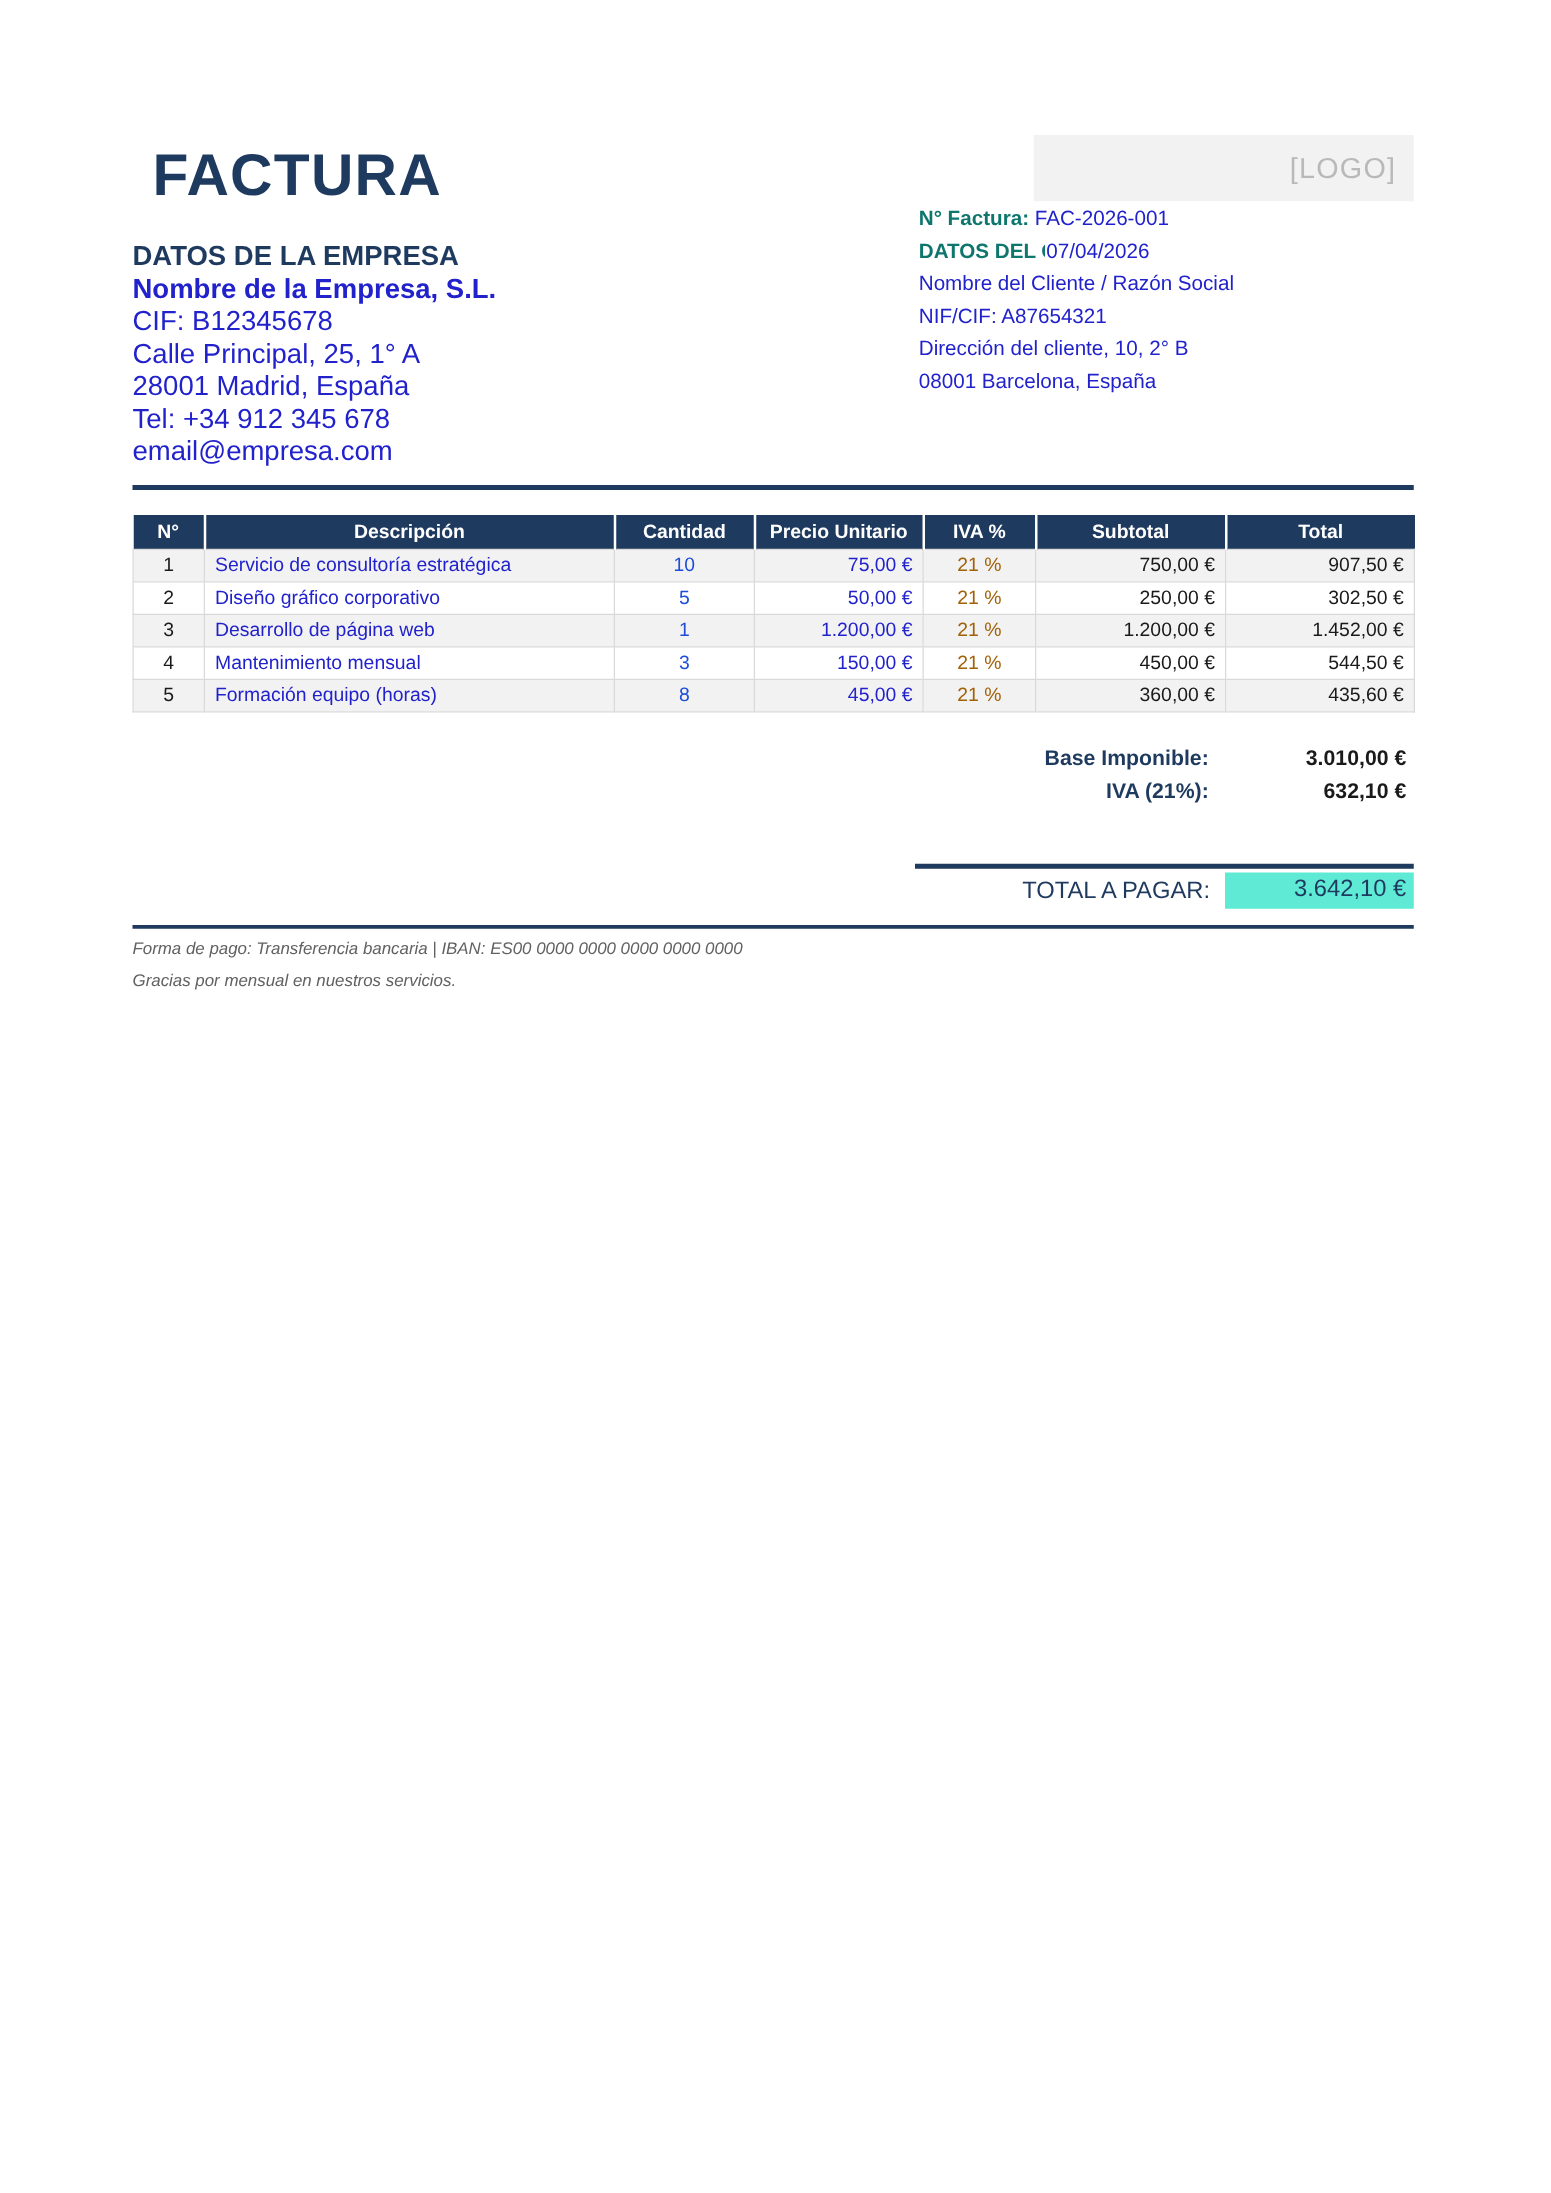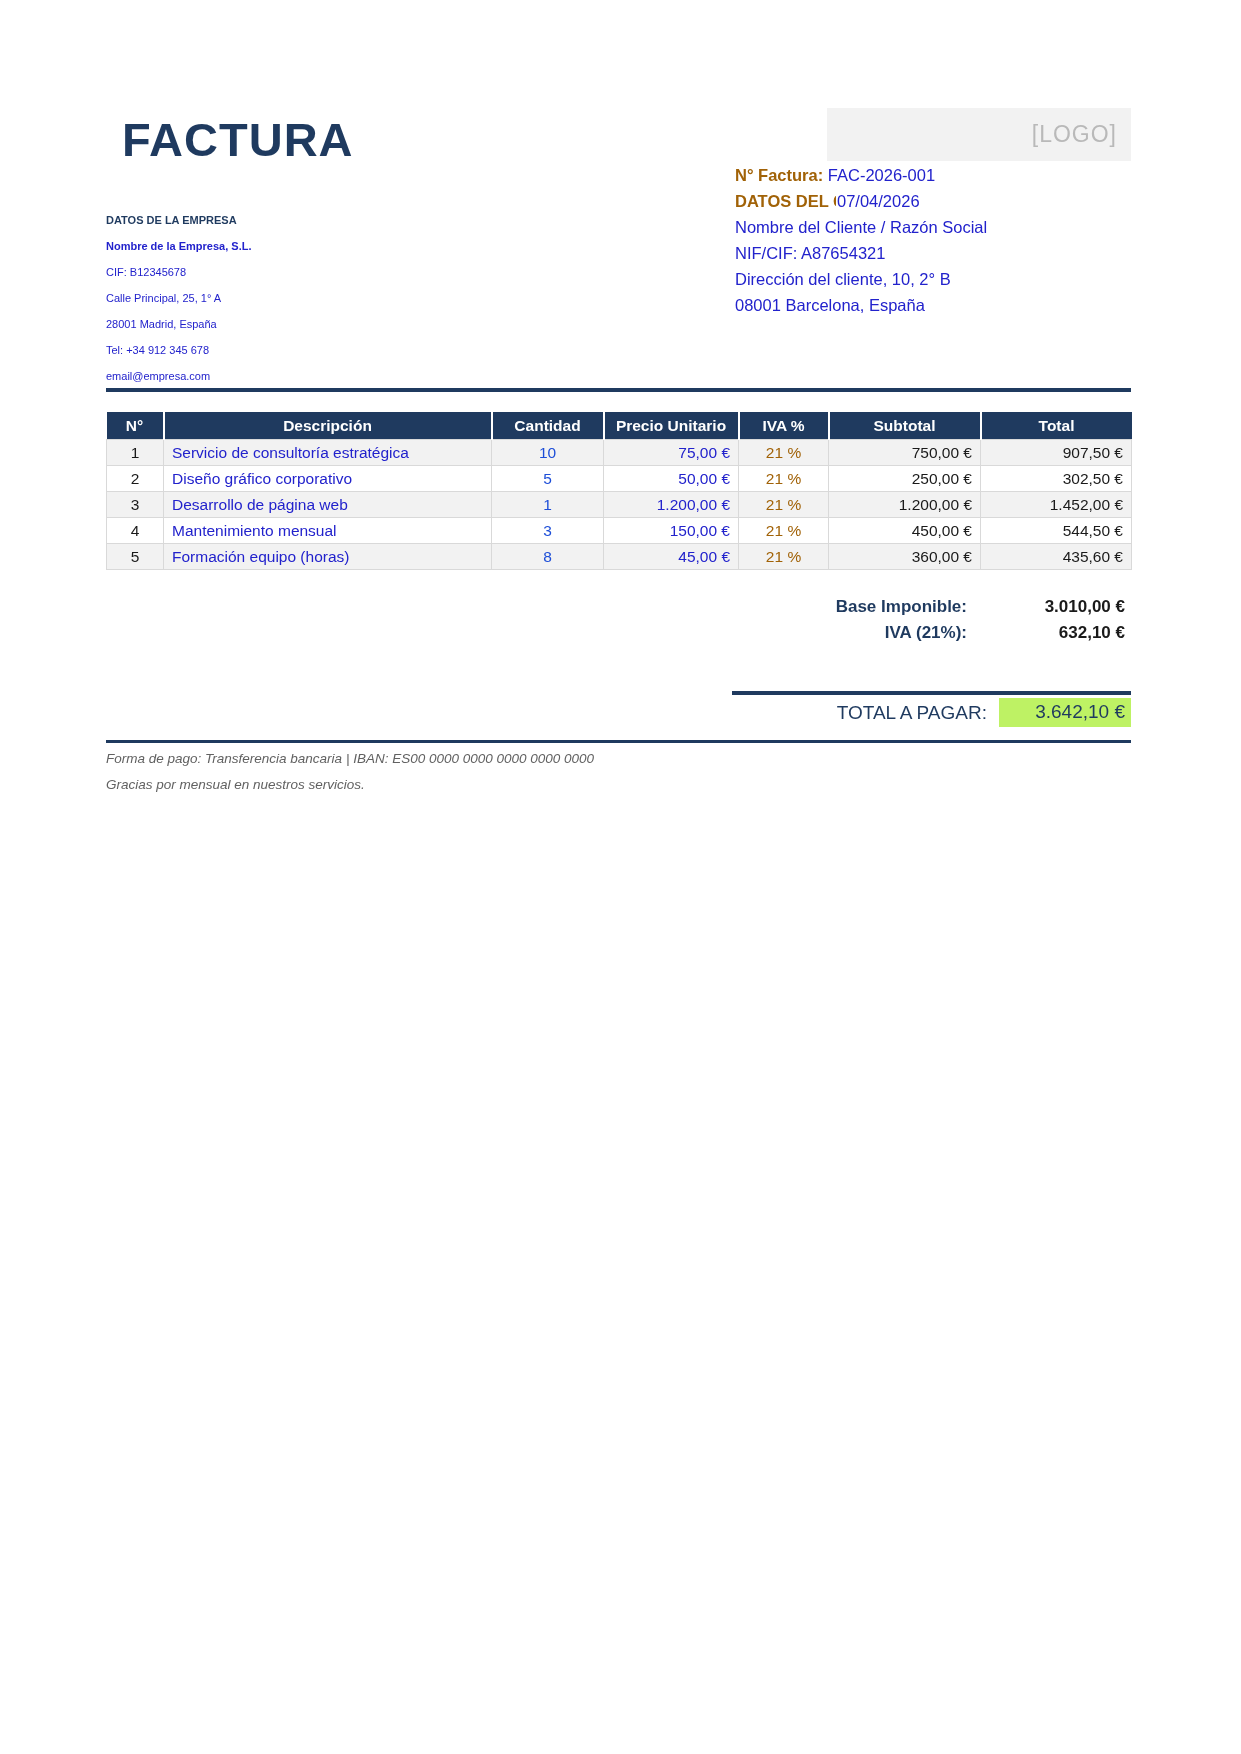--- a/index.html
+++ b/index.html
@@ -19,29 +19,29 @@
   }
   .logo-box{
     position:absolute;left:827px;top:108px;width:304px;height:53px;
     background:#f2f2f2;
     display:flex;align-items:center;justify-content:flex-end;
     padding-right:14px;box-sizing:border-box;
     font-size:23px;color:#b9b9b9;letter-spacing:1px;
   }
   .company-block{
     position:absolute;left:106px;top:192px;
-    font-size:11px;line-height:26px;color:#2222cc;margin-top:15px;
+    font-size:22px;line-height:26px;color:#2222cc;
   }
   .company-heading{color:#1f3a5f;font-weight:bold;}
   .company-name{font-weight:bold;}
   .meta-block{
     position:absolute;left:735px;top:162px;
     font-size:16.5px;line-height:26px;color:#2222cc;
   }
-  .label-strong{color:#a16207;font-weight:bold;}
+  .label-strong{color:#0f766e;font-weight:bold;}
   .overlap-line{position:relative;white-space:nowrap;}
   .date-overlay{
     position:absolute;left:101px;top:0;
     background:#ffffff;color:#2222cc;padding-left:1px;
   }
   
   .rule-top{position:absolute;left:106px;top:388px;width:1025px;height:4px;background:#1f3a5f;}
   .rule-footer{position:absolute;left:106px;top:740px;width:1025px;height:3px;background:#1f3a5f;}
   
   .items-table{
@@ -79,22 +79,22 @@
   .totals-label{flex:1;text-align:right;color:#1f3a5f;padding-right:14px;}
   .totals-value{width:150px;text-align:right;color:#1a1a1a;padding-right:6px;box-sizing:border-box;}
   .grand-total{
     position:absolute;left:732px;top:664px;width:399px;
     border-top:4px solid #1f3a5f;
     display:flex;align-items:center;padding-top:3px;box-sizing:border-box;
     font-size:19px;font-weight:normal;margin-top:27px;
   }
   .grand-total-label{flex:1;text-align:right;color:#1f3a5f;padding-right:12px;}
   .grand-total-value{
-    width:132px;box-sizing:border-box;
-    background:#bef264;color:#1f3a5f;
+    width:151px;box-sizing:border-box;
+    background:#5eead4;color:#1f3a5f;
     text-align:right;padding:3px 6px 4px 4px;
   }
   
   .footer-line{
     position:absolute;left:106px;width:1025px;
     text-align:left;font-style:italic;color:#616161;font-size:13.5px;
   }
   .footer-payment{top:751px;}
   .footer-thanks{top:777px;}
 </style>

